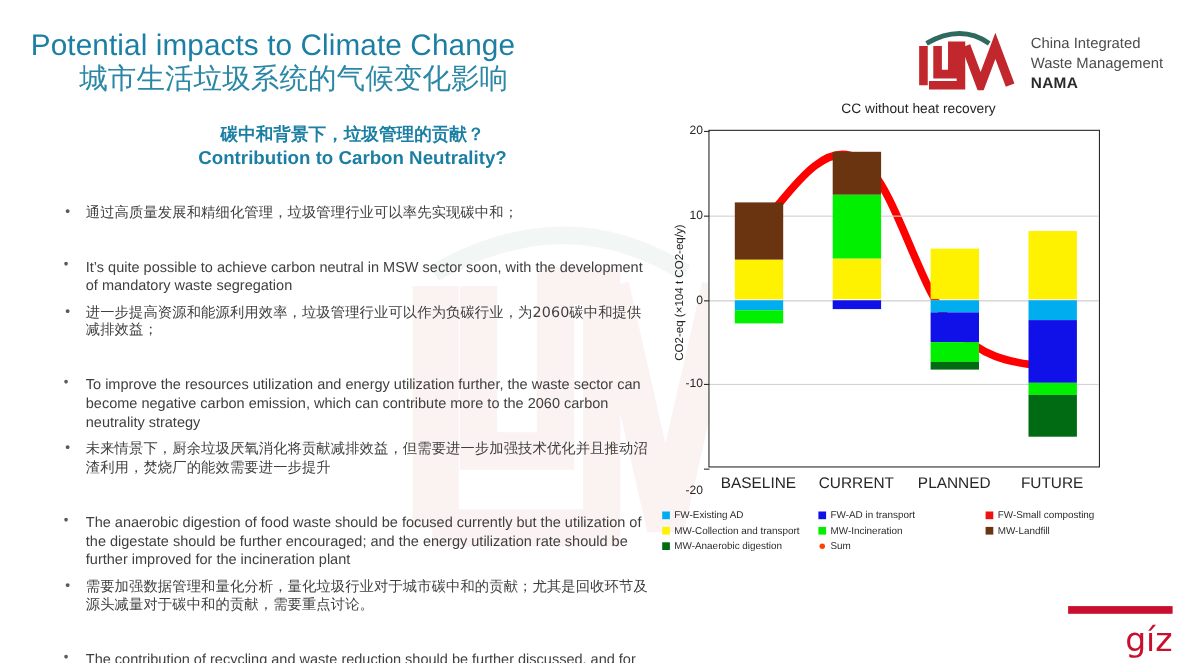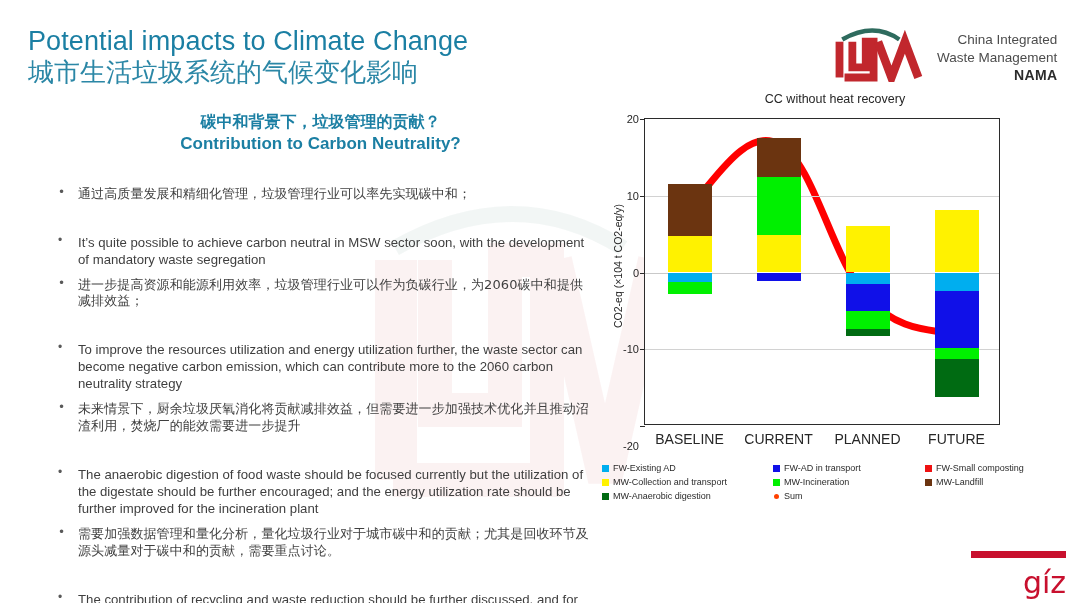--- a/index.html
+++ b/index.html
@@ -15,26 +15,26 @@
     position:absolute; left:355px; top:200px; width:330px; height:300px;
     opacity:.055; pointer-events:none;
   }
 
   
   #slide-title{
     position:absolute; left:28px; top:26px; width:620px;
     color:#1f7fa0; line-height:1.16;
   }
   #slide-title .en{ font-size:27px; font-weight:400; letter-spacing:.1px; color:#1b7fa3;}
-  #slide-title .zh{ font-size:26px; font-weight:400; color:#2b87a6; font-family:"DejaVu Sans", sans-serif;}
+  #slide-title .zh{ font-size:26px; font-weight:400; color:#2b87a6; font-family:"DejaVu Sans", sans-serif;margin-left:44px;}
 
   
   #logo-block{ position:absolute; left:830px; top:26px; display:flex; align-items:flex-start; gap:12px;}
   #logo-mark{ width:95px; height:56px;}
-  #logo-text{ font-size:13.5px; line-height:1.30; color:#4c4c4c; padding-top:5px;text-align:right;}
+  #logo-text{ font-size:13.5px; line-height:1.30; color:#4c4c4c; padding-top:5px;}
   #logo-text .nama{ font-weight:bold; color:#2b2b2b; font-size:14px; letter-spacing:.3px;}
 
   
   #body-col{ position:absolute; left:48px; top:112px; width:545px; }
   .sub-head{ color:#1b7fa3; font-weight:bold; font-size:16.5px; line-height:1.30;text-align:center; }
   .sub-head .zh{ font-family:"DejaVu Sans", sans-serif; font-size:16px;}
   .sub-head .en{ font-weight:600; font-size:17px;}
   ul.bullets{ list-style:none; margin:4px 0 0 0; padding:0; }
   ul.bullets li{
     position:relative; padding-left:30px; color:#3f3f3f;
@@ -73,21 +73,21 @@
   .xtick{
     position:absolute; top:312px; transform:translateX(-50%);
     font-size:14px; color:#262626; white-space:nowrap;
   }
   #sumline{ position:absolute; left:0; top:0; width:356px; height:307px; pointer-events:none;}
 
   
   #legend{ position:absolute; left:602px; top:462px; width:470px; font-size:9px; color:#2b2b2b;}
   .lg-row{ display:flex; }
   .lg-item{ display:flex; align-items:center; gap:4px; line-height:1.55; }
-  .lg-item.c0{ width:171px;} .lg-item.c1{ width:152px;} .lg-item.c2{ width:auto;}
+  .lg-item.c0{ width:142px;} .lg-item.c1{ width:152px;} .lg-item.c2{ width:auto;}
   .sw{ width:7px; height:7px; flex:0 0 auto; }
   .sw.dot{ width:5px; height:5px; border-radius:50%; margin:0 1px;}
 
   
   #giz{ position:absolute; right:14px; bottom:8px; width:120px; text-align:right;}
   #giz-bar{ width:95px; height:7px; background:#c8102e; margin-left:auto; margin-bottom:13px;}
   #giz-text{ font-size:30px; color:#c8102e; line-height:.8; font-family:"DejaVu Sans", sans-serif;}
 </style>
 </head>
 <body>

